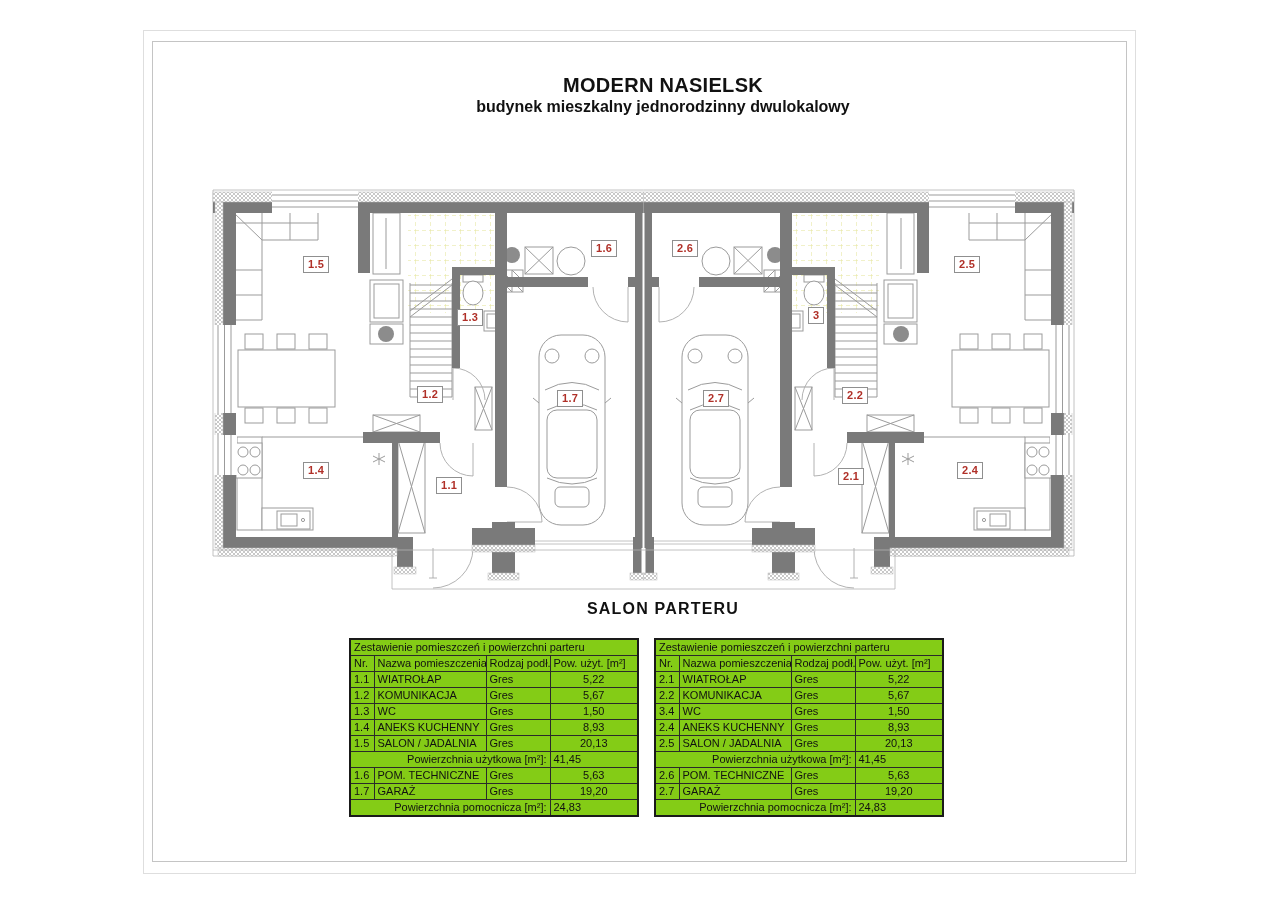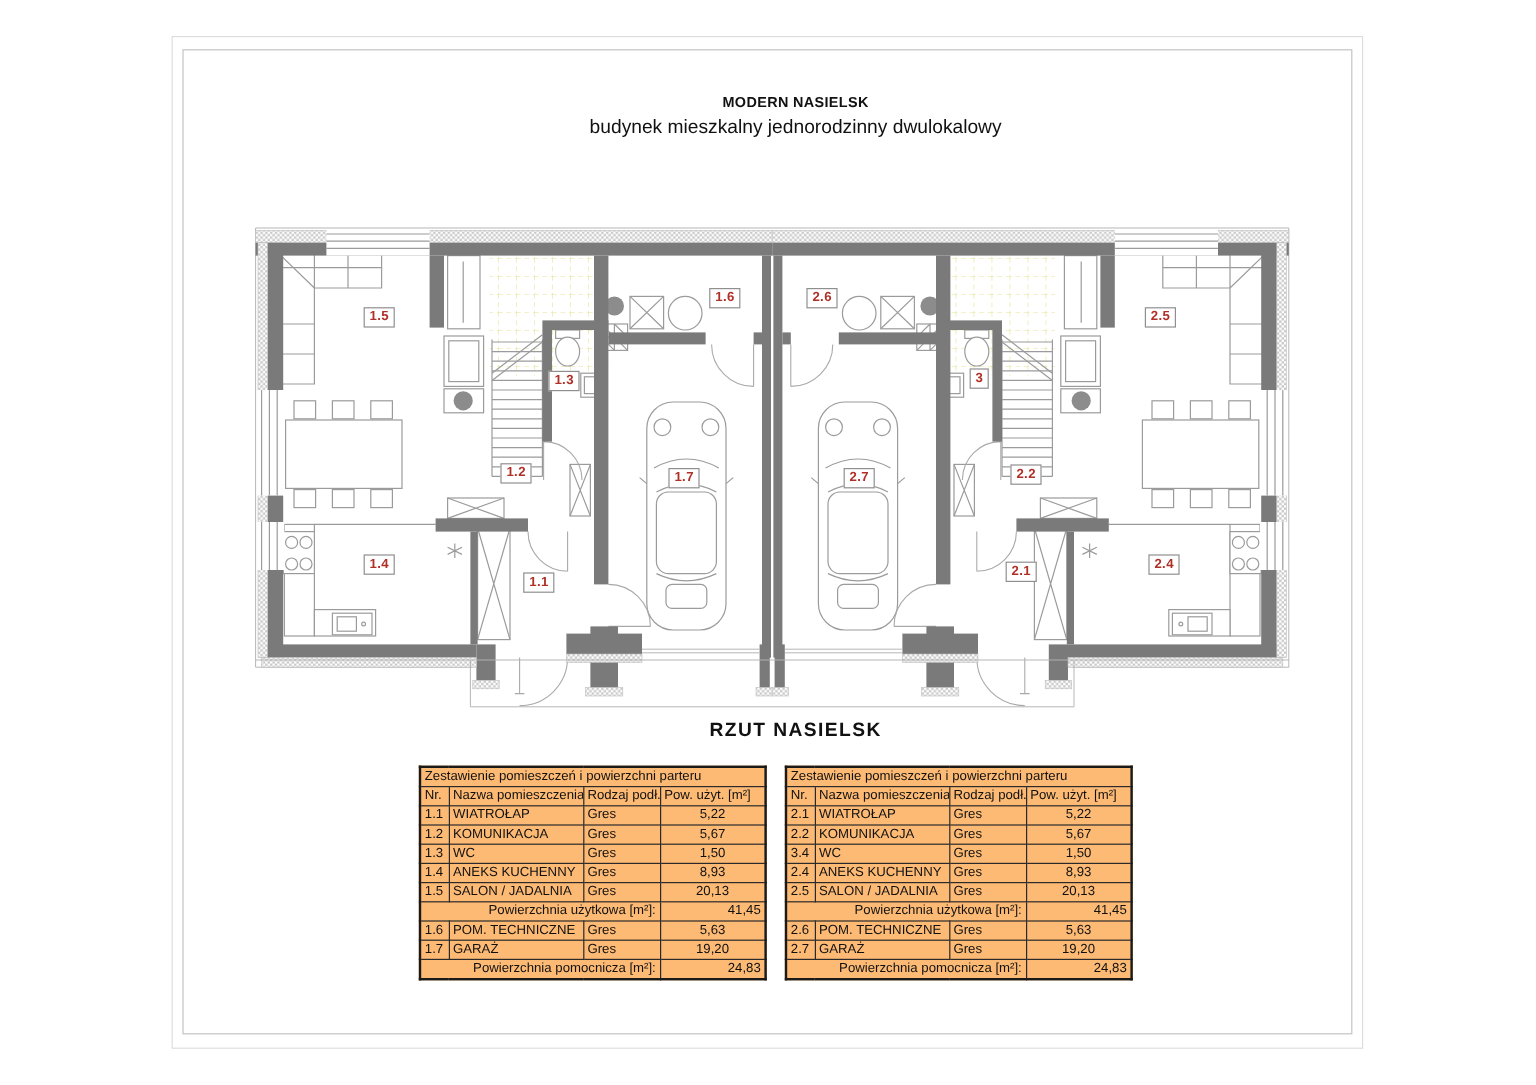--- a/index.html
+++ b/index.html
@@ -5,42 +5,42 @@
   :root{
     --c-wall:#7a7a7a; --c-hatch:#c9c9c9; --c-line:#9b9b9b; --c-thin:#b3b3b3;
     --c-label_red:#b03028; --c-grid_yellow:#e3e394; --c-table_border:#1a1a1a;
   }
   *{box-sizing:border-box;margin:0;padding:0}
   html,body{width:1280px;height:904px;background:#fff;overflow:hidden;
     font-family:"Liberation Sans",sans-serif;color:#111;position:relative}
   .frame-outer{position:absolute;left:143px;top:30px;width:993px;height:844px;border:1px solid #dedede}
   .frame-inner{position:absolute;left:152px;top:41px;width:975px;height:821px;border:1px solid #c4c4c4}
   .titleblock{position:absolute;left:363px;top:74px;width:600px;text-align:center}
-  .t1{font-size:12px;font-weight:bold;line-height:22px;letter-spacing:.3px}
-  .t2{font-size:16px;font-weight:normal;line-height:22px}
+  .t1{font-size:20px;font-weight:bold;line-height:22px;letter-spacing:.3px}
+  .t2{font-size:16px;font-weight:bold;line-height:22px}
   .t3{font-size:11.5px;line-height:16px;color:#222}
   .plan{position:absolute;left:205px;top:185px;width:870px;height:410px}
   .plan svg{position:absolute;left:0;top:0}
   .rlabel{position:absolute;border:1px solid #8f8f8f;background:#fff;
     color:var(--c-label_red);font-size:11px;font-weight:bold;line-height:13px;
     padding:1px 4px;letter-spacing:.3px}
   .caption{position:absolute;left:363px;top:600px;width:600px;text-align:center;
     font-size:16px;font-weight:bold;letter-spacing:1.2px}
   .tblwrap{position:absolute;top:638px}
   .tbl-left{left:349px}
   .tbl-right{left:654px}
-  table.tbl{border-collapse:collapse;width:288px;font-size:11px;background:#fdba74;
+  table.tbl{border-collapse:collapse;width:288px;font-size:11px;background:#84cc16;
     border:2px solid var(--c-table_border);table-layout:fixed}
   table.tbl td{border:1px solid #2a2a2a;padding:1px 3px;line-height:13px;height:15px;
     overflow:hidden;white-space:nowrap}
   td.ttl{padding:2px 4px;height:15px}
   td.hdr{height:18px}
   td.num{text-align:center}
   td.sumlab{text-align:right;padding-right:5px}
-  td.sumval{border:2px solid var(--c-table_border);text-align:right}
+  td.sumval{border:2px solid var(--c-table_border);text-align:left}
   
   .wl{fill:var(--c-wall);stroke:none}
   .ht{fill:url(#hp);stroke:#bdbdbd;stroke-width:.5}
   .tn{stroke:var(--c-line);stroke-width:1;fill:#fff}
   .tnf{stroke:var(--c-line);stroke-width:1;fill:none}
   .dr{stroke:#a9a9a9;stroke-width:.9;fill:none}
   .g1{stroke:var(--c-thin);stroke-width:.8;fill:none}
   .wh{fill:#fff;stroke:none}
   .dk{fill:#8c8c8c;stroke:none}
   .yg{fill:url(#ygp);stroke:none}
@@ -235,21 +235,21 @@
   <div class="rlabel" style="left:212px;top:201px">1.2</div>
   <div class="rlabel" style="left:352px;top:205px">1.7</div>
   <div class="rlabel" style="left:498px;top:205px">2.7</div>
   <div class="rlabel" style="left:637px;top:202px">2.2</div>
   <div class="rlabel" style="left:98px;top:277px">1.4</div>
   <div class="rlabel" style="left:231px;top:292px">1.1</div>
   <div class="rlabel" style="left:633px;top:283px">2.1</div>
   <div class="rlabel" style="left:752px;top:277px">2.4</div>
 </div>
 
-<div class="caption">RZUT NASIELSK</div>
+<div class="caption">SALON PARTERU</div>
 
 <div class="tblwrap tbl-left">
 <table class="tbl">
   <colgroup>
         <col style="width:24px">
         <col style="width:112px">
         <col style="width:64px">
         <col style="width:88px">
       </colgroup>
   <tbody>

